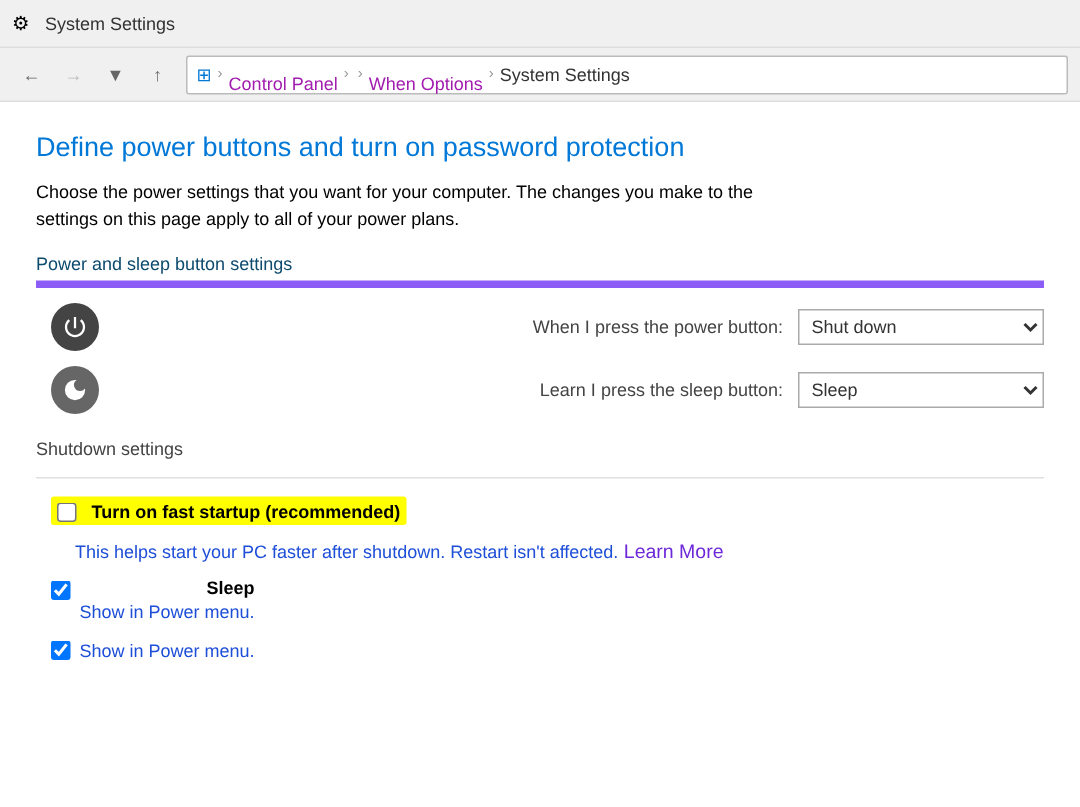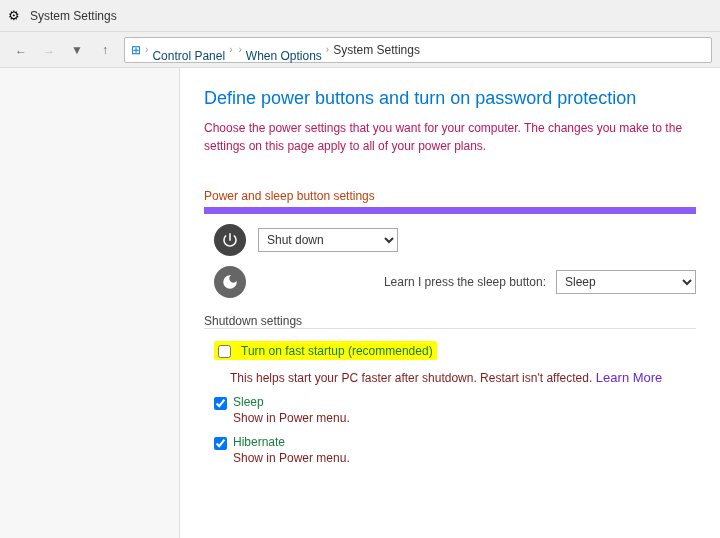--- a/index.html
+++ b/index.html
@@ -61,37 +61,38 @@
       background: white;
       border: 1px solid #bbb;
       border-radius: 2px;
       padding: 0 6px;
       gap: 2px;
       font-size: 12px;
       color: #333;
       margin-left: 4px;
     }
     .breadcrumb-item {
-      color: #0c4a6e;
+      color: #a21caf;
       cursor: pointer;
       margin-top: 12px;
     }
     .breadcrumb-sep {
       color: #999;
       font-size: 10px;
       margin: 0 2px;
     }
     .breadcrumb-current {
       color: #333;
     }
     
     .main-container {
       display: flex;
       height: calc(538px - 68px);
       background: white;
+      flex-direction: column;
     }
     
     .sidebar {
       width: 180px;
       background: #f7f7f7;
       border-right: 1px solid #ddd;
       flex-shrink: 0;
     }
     
     .content {
@@ -101,31 +102,31 @@
       background: white;
     }
     .page-title {
       font-size: 18px;
       color: #0078d7;
       font-weight: 300;
       margin-bottom: 10px;
     }
     .page-desc {
       font-size: 12px;
-      color: #be185d;
+      color: #000000;
       line-height: 1.5;
-      margin-bottom: 34px;
+      margin-bottom: 14px;
       max-width: 500px;
     }
     .section-label {
       font-size: 12px;
-      color: #c2410c;
+      color: #0c4a6e;
       margin-bottom: 10px;
       padding-bottom: 4px;
-      border-bottom: 7px solid #8b5cf6;
+      border-bottom: 5px solid #8b5cf6;
     }
     
     .button-row {
       display: flex;
       align-items: center;
       margin-bottom: 10px;
       padding-left: 10px;
     }
     .power-icon {
       width: 32px;
@@ -145,63 +146,64 @@
     }
     .button-label {
       font-size: 12px;
       color: #444;
       flex: 1;
       text-align: right;
       padding-right: 10px;
       min-width: 180px;
     }
     .dropdown-select {
-      width: 140px;
+      width: 164px;
       height: 24px;
       font-size: 12px;
       border: 1px solid #aaa;
       background: white;
       padding: 0 4px;
       cursor: pointer;
       color: #333;
     }
     
     .shutdown-section {
       margin-top: 16px;
     }
     .shutdown-section-label {
       font-size: 12px;
       color: #444;
-      padding-bottom: 0;
+      padding-bottom: 12px;
       border-bottom: 1px solid #e0e0e0;
       margin-bottom: 12px;
     }
     .checkbox-row {
       display: flex;
       align-items: flex-start;
       margin-bottom: 10px;
       padding-left: 10px;
     }
     .checkbox-row input[type="checkbox"] {
       margin-top: 2px;
       margin-right: 6px;
       flex-shrink: 0;
     }
     .checkbox-text-block {
       display: flex;
       flex-direction: column;
     }
     .checkbox-main-label {
       font-size: 12px;
-      font-weight: 400;
-      color: #15803d;
+      font-weight: 700;
+      color: #000000;
+      text-align: right;
     }
     .checkbox-sub-label {
       font-size: 12px;
-      color: #7f1d1d;
+      color: #1d4ed8;
       margin-top: 2px;
     }
     .highlight-row {
       background: #ffff00;
       padding: 2px 4px;
       border-radius: 2px;
       display: inline-flex;
       align-items: center;
       gap: 4px;
     }
@@ -257,20 +259,21 @@
     <div class="page-desc">Choose the power settings that you want for your computer. The changes you make to the settings on this page apply to all of your power plans.</div>
 
     <div class="section-label">Power and sleep button settings</div>
 
     <div class="button-row">
       <div class="power-icon power-icon-power">
         <svg class="power-svg" viewBox="0 0 24 24">
           <path d="M13 3h-2v10h2V3zm4.83 2.17l-1.42 1.42C17.99 7.86 19 9.81 19 12c0 3.87-3.13 7-7 7s-7-3.13-7-7c0-2.19 1.01-4.14 2.58-5.42L6.17 5.17C4.23 6.82 3 9.26 3 12c0 4.97 4.03 9 9 9s9-4.03 9-9c0-2.74-1.23-5.18-3.17-6.83z"></path>
         </svg>
       </div>
+      <span class="button-label">When I press the power button:</span>
       <select class="dropdown-select">
         <option>Shut down</option>
         <option>Do nothing</option>
         <option>Sleep</option>
         <option>Hibernate</option>
         <option>Turn off the display</option>
       </select>
     </div>
 
     <div class="button-row">
@@ -307,20 +310,19 @@
         <input type="checkbox" id="sleep-cb" checked="" style="">
         <div class="checkbox-text-block">
           <span class="checkbox-main-label">Sleep</span>
           <span class="checkbox-sub-label">Show in Power menu.</span>
         </div>
       </div>
 
       <div class="checkbox-row">
         <input type="checkbox" id="hibernate-cb" checked="" style="">
         <div class="checkbox-text-block">
-          <span class="checkbox-main-label">Hibernate</span>
           <span class="checkbox-sub-label">Show in Power menu.</span>
         </div>
       </div>
 
     </div>
   </div>
 </div>
 
 </body></html>

